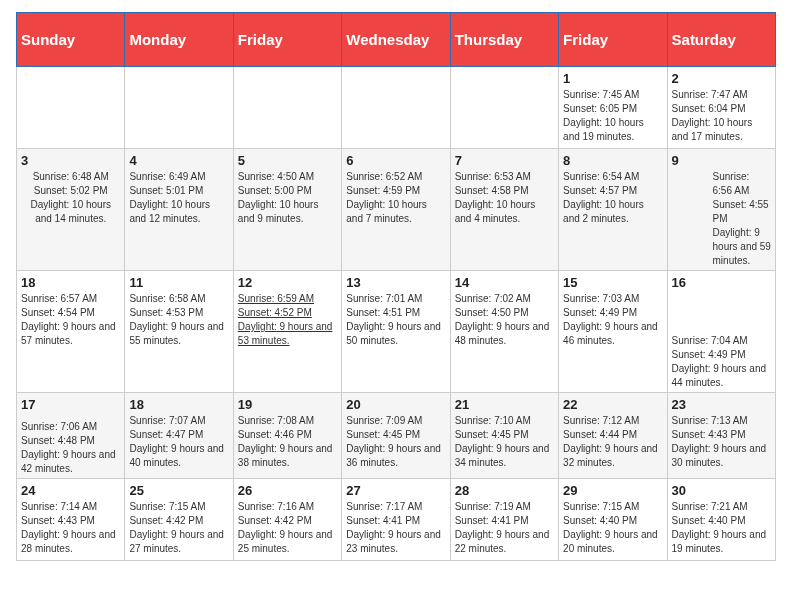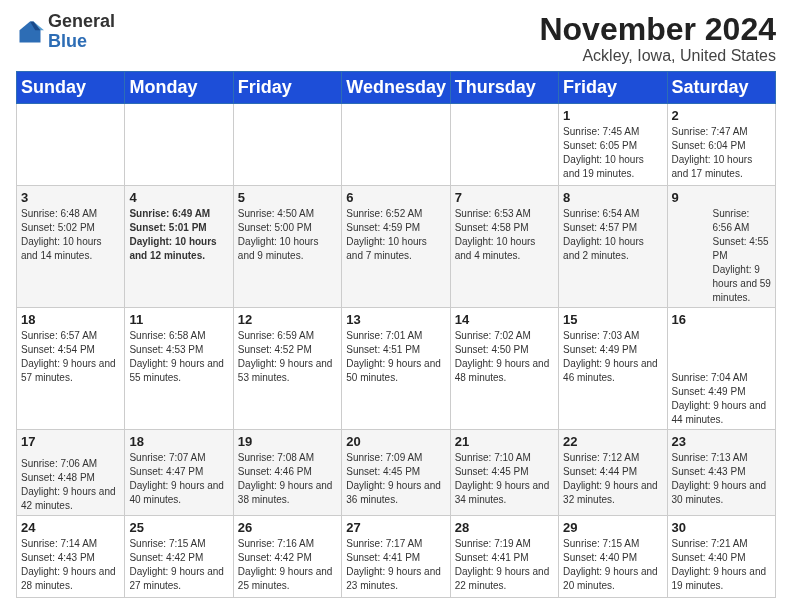--- a/index.html
+++ b/index.html
@@ -48,25 +48,25 @@
     .location-title {
       font-size: 16px;
       color: #444;
     }
     table {
       width: 100%;
       border-collapse: collapse;
       table-layout: fixed;
     }
     thead tr th {
-      background: #1d4ed8;
+      background: #ef4444;
       color: #fff;
-      font-size: 18px;
+      font-size: 15px;
       font-weight: bold;
-      padding: 5px 4px;
+      padding: 18px 4px;
       text-align: left;
       border: 1px solid #2d6db5;
     }
     tbody tr td {
       vertical-align: top;
       padding: 4px 4px 2px 4px;
       border: 1px solid #ccc;
       font-size: 10px;
       color: #333;
       height: 82px;
@@ -92,37 +92,20 @@
       color: #333;
     }
     .empty-cell {
       background: #fff !important;
     }
   </style>
 </head>
 <body>
 
 <div class="page">
-  <div class="header-top">
-    <div class="logo">
-      <svg class="logo-icon" viewBox="0 0 32 32">
-        <polygon points="16,4 28,14 28,28 4,28 4,14" fill="#2d6db5"></polygon>
-        <polygon points="20,4 32,14 28,14 16,4" fill="#5a9fd4"></polygon>
-        <polygon points="16,4 20,4 28,14 22,14" fill="#1a4a8a"></polygon>
-      </svg>
-      <div class="logo-text">
-        <span class="logo-general">General</span><br>
-        <span class="logo-blue">Blue</span>
-      </div>
-    </div>
-    <div class="title-block">
-      <div class="month-title">November 2024</div>
-      <div class="location-title">Ackley, Iowa, United States</div>
-    </div>
-  </div>
 
   <table>
     <thead>
       <tr>
       <th>Sunday</th>
           <th>Monday</th>
           <th>Friday</th>
           <th>Wednesday</th>
           <th>Thursday</th>
           <th>Friday</th>
@@ -145,27 +128,27 @@
           <td>
             <span class="day-number">2</span>
             <div class="day-info" style="white-space: pre-line;">Sunrise: 7:47 AM
 Sunset: 6:04 PM
 Daylight: 10 hours and 17 minutes.</div>
           </td>
         </tr>
         <tr>
           <td>
             <span class="day-number">3</span>
-            <div class="day-info" style="white-space: pre-line;">Sunrise: 6:48 AM
+            <div class="day-info" style="white-space: pre-line; text-align: center;">Sunrise: 6:48 AM
 Sunset: 5:02 PM
 Daylight: 10 hours and 14 minutes.</div>
           </td>
           <td>
             <span class="day-number">4</span>
-            <div class="day-info" style="white-space: pre-line; font-weight: bold;">Sunrise: 6:49 AM
+            <div class="day-info" style="white-space: pre-line;">Sunrise: 6:49 AM
 Sunset: 5:01 PM
 Daylight: 10 hours and 12 minutes.</div>
           </td>
           <td>
             <span class="day-number">5</span>
             <div class="day-info" style="white-space: pre-line;">Sunrise: 4:50 AM
 Sunset: 5:00 PM
 Daylight: 10 hours and 9 minutes.</div>
           </td>
           <td>
@@ -201,21 +184,21 @@
 Daylight: 9 hours and 57 minutes.</div>
           </td>
           <td>
             <span class="day-number">11</span>
             <div class="day-info" style="white-space: pre-line;">Sunrise: 6:58 AM
 Sunset: 4:53 PM
 Daylight: 9 hours and 55 minutes.</div>
           </td>
           <td>
             <span class="day-number">12</span>
-            <div class="day-info" style="white-space: pre-line;">Sunrise: 6:59 AM
+            <div class="day-info" style="white-space: pre-line; text-decoration: underline;">Sunrise: 6:59 AM
 Sunset: 4:52 PM
 Daylight: 9 hours and 53 minutes.</div>
           </td>
           <td>
             <span class="day-number">13</span>
             <div class="day-info" style="white-space: pre-line;">Sunrise: 7:01 AM
 Sunset: 4:51 PM
 Daylight: 9 hours and 50 minutes.</div>
           </td>
           <td>

